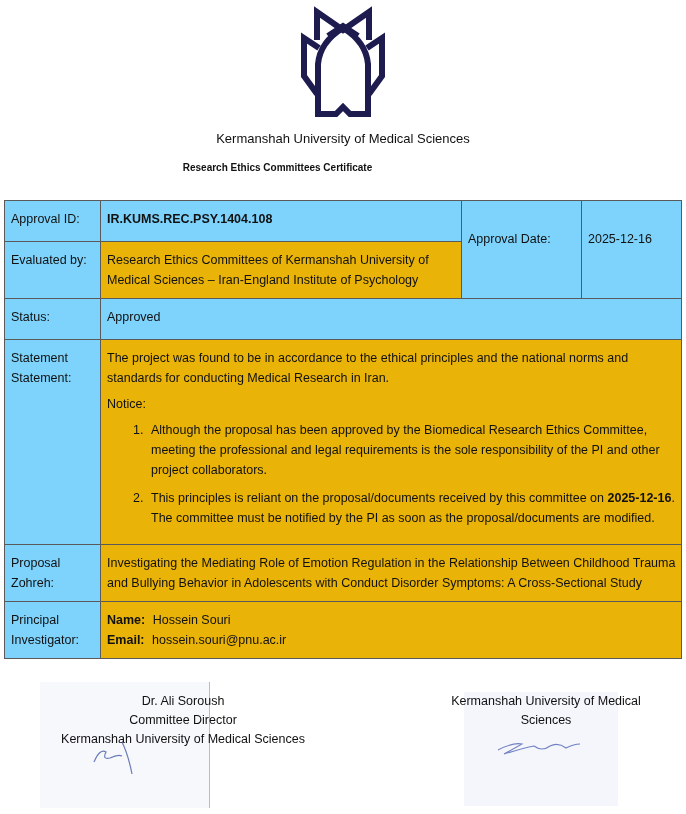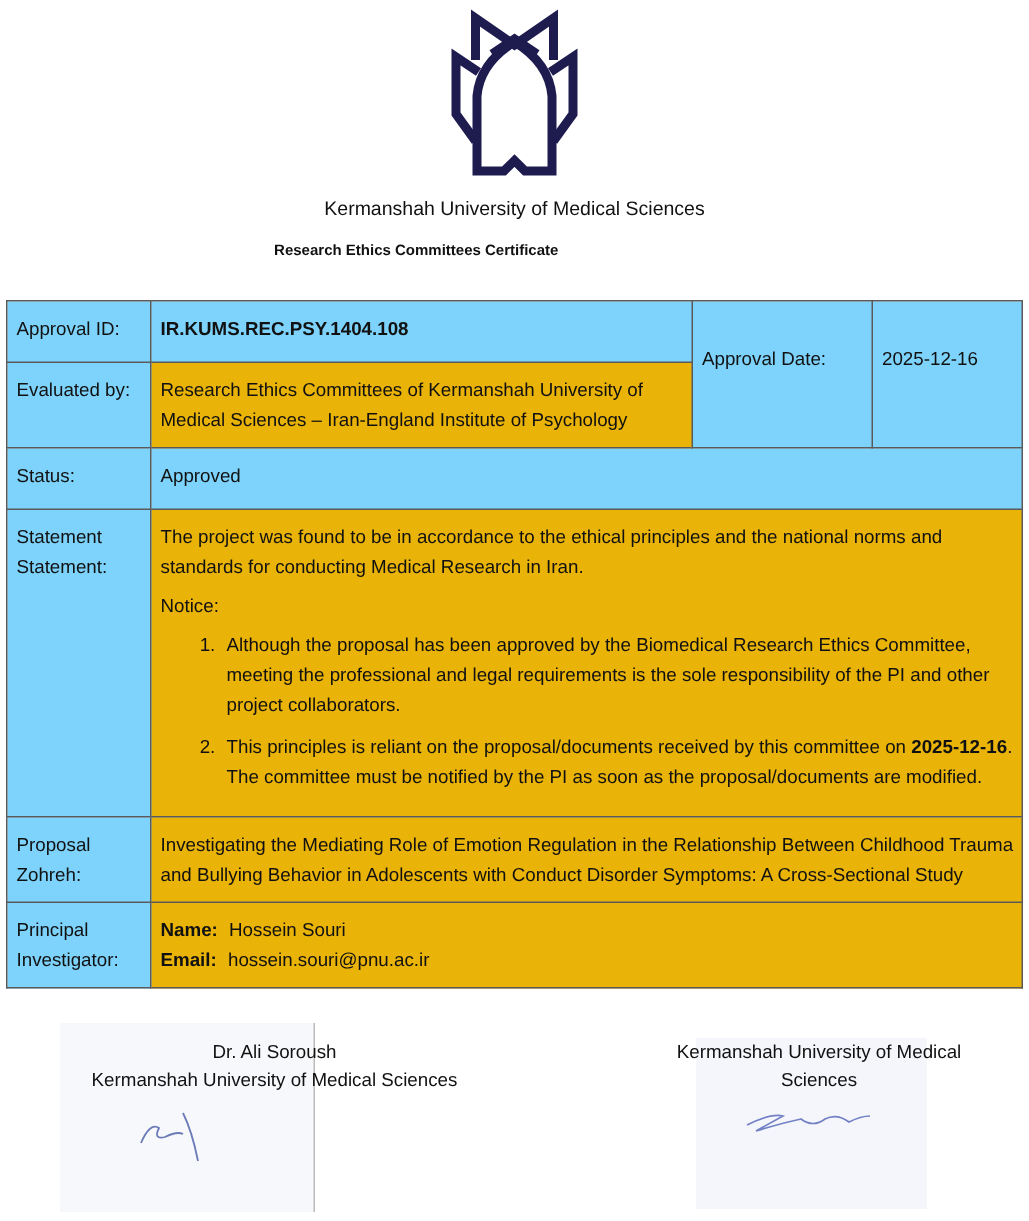--- a/index.html
+++ b/index.html
@@ -117,17 +117,18 @@
 
 <svg class="scribble" style="left:88px;top:738px;width:60px;height:40px;" viewBox="0 0 60 40">
   <path d="M6,24 Q12,10 18,14 Q14,22 22,20 Q30,16 34,18 M34,4 Q40,16 44,36" fill="none" stroke="#6a7bb8" stroke-width="1.2"></path>
 </svg>
 <svg class="scribble" style="left:494px;top:738px;width:90px;height:20px;" viewBox="0 0 90 20">
   <path d="M4,12 Q20,4 28,6 L10,16 Q30,10 40,8 Q48,14 56,8 Q64,4 72,10 Q80,6 86,6" fill="none" stroke="#7280c4" stroke-width="1.1"></path>
 </svg>
 
 <div class="sig left">
   <div>Dr. Ali Soroush</div>
+  <div>Committee Director</div>
   <div>Kermanshah University of Medical Sciences</div>
 </div>
 <div class="sig right">
   <div>Kermanshah University of Medical Sciences</div>
 </div>
 
 </body></html>

